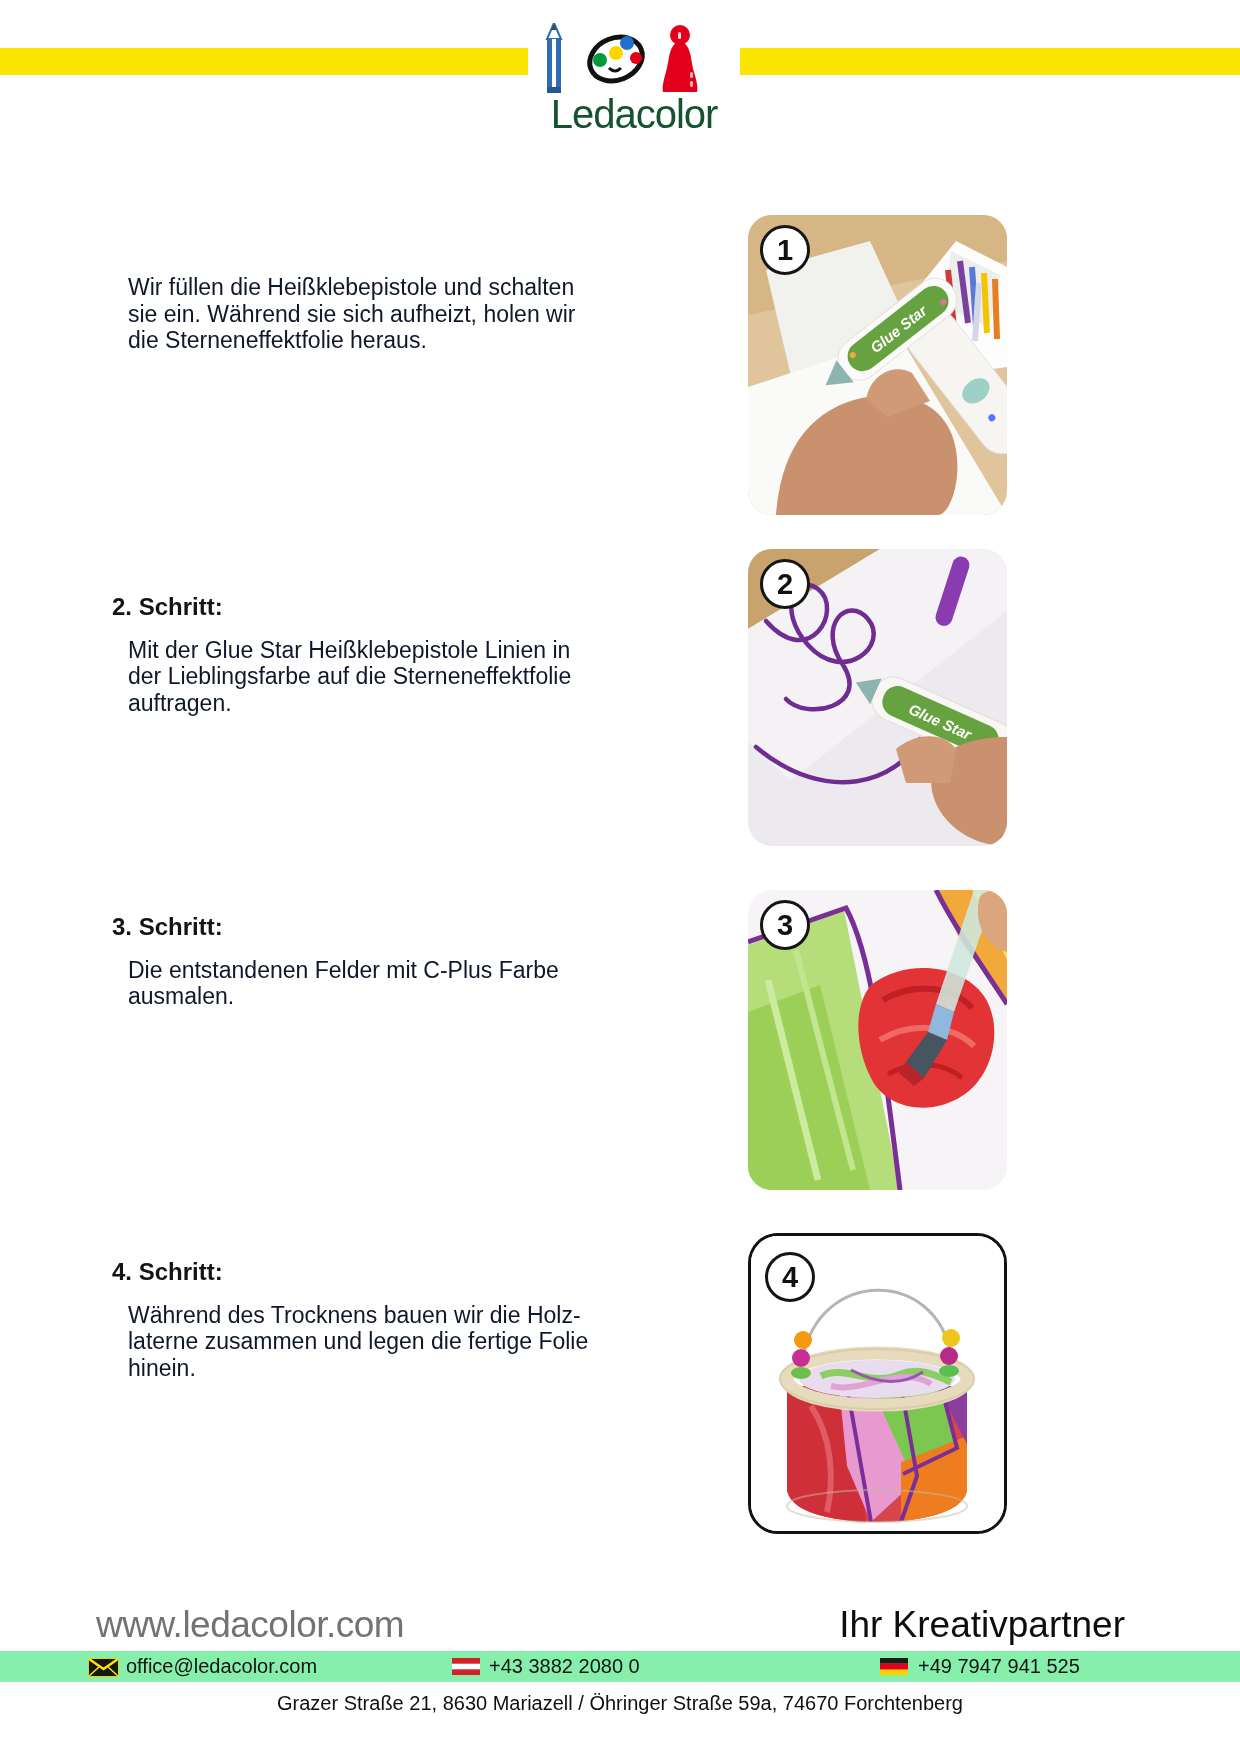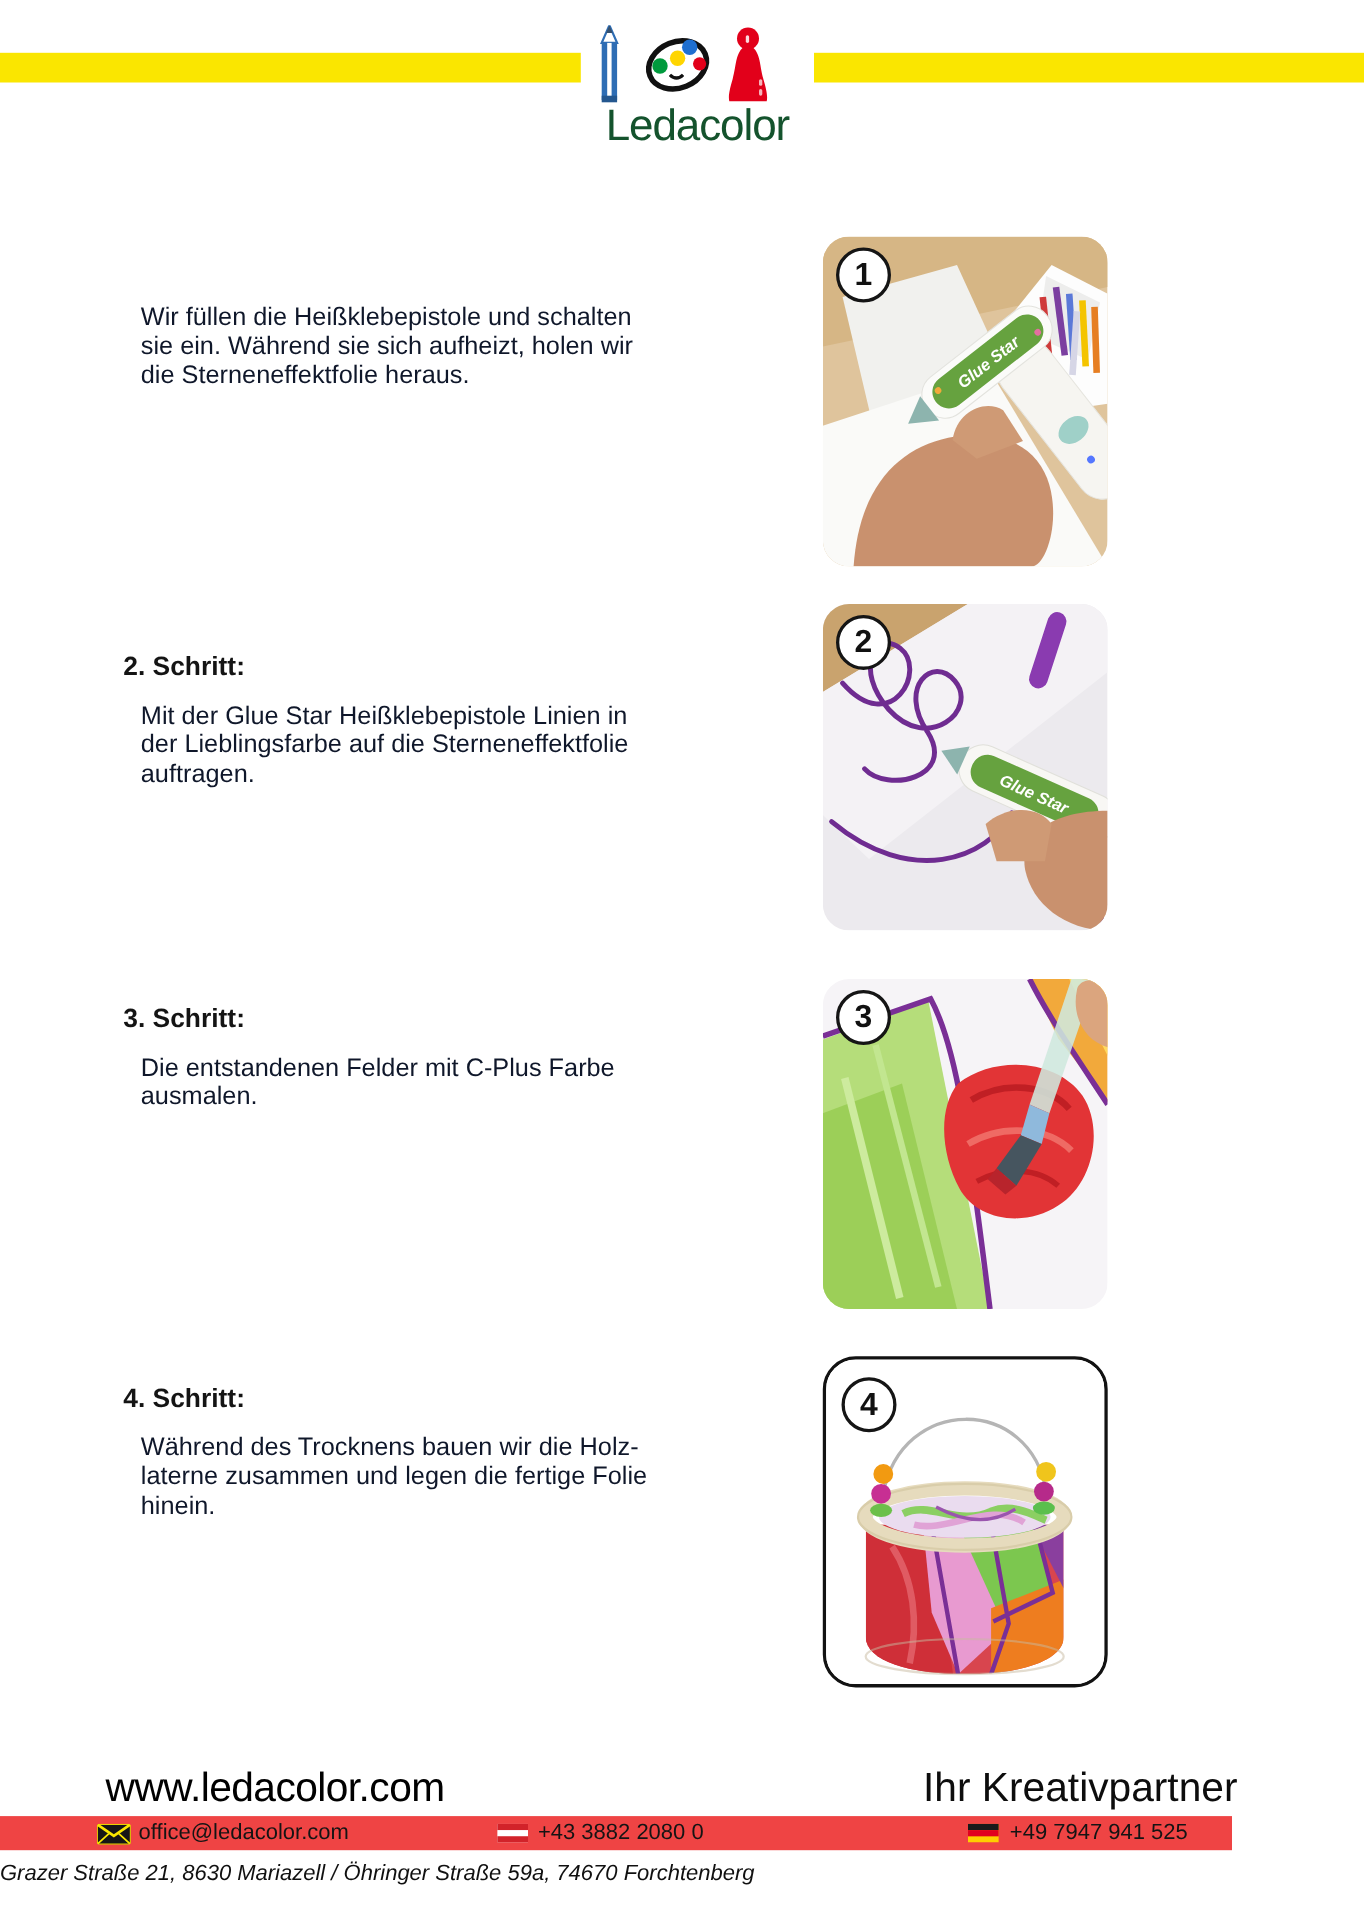--- a/index.html
+++ b/index.html
@@ -27,26 +27,26 @@
   .p3{top:890px;height:300px;}
   .p4box{position:absolute;left:748px;top:1233px;width:253px;height:295px;
          border:3px solid #121212;border-radius:30px;background:#fff;overflow:hidden;}
   .photo svg,.p4box svg{display:block;width:100%;height:100%;}
   .badge{position:absolute;left:12px;top:10px;width:44px;height:44px;border:3px solid #151515;
          border-radius:50%;background:#ffffff;display:flex;align-items:center;justify-content:center;
          font-size:29px;font-weight:600;color:#111;z-index:3;}
   .p4box .badge{left:14px;top:16px;}
 
   
-  .website{position:absolute;left:96px;top:1604px;font-size:37px;color:#000000;letter-spacing:-0.5px;}
+  .website{position:absolute;left:96px;top:1604px;font-size:37px;color:#737373;letter-spacing:-0.5px;}
   .tagline{position:absolute;right:115px;top:1604px;font-size:37px;color:#0d0d0d;}
-  .contact-bar{position:absolute;left:0;top:1651px;width:1120px;height:31px;background:#ef4444;}
+  .contact-bar{position:absolute;left:0;top:1651px;width:1240px;height:31px;background:#86efac;}
   .contact-bar .item{position:absolute;top:0;height:31px;line-height:31px;font-size:20px;color:#141414;}
   .contact-bar .flag,.contact-bar .env{position:absolute;top:7px;}
-  .addr{position:absolute;left:0;width:1240px;text-align:left;font-size:20px;color:#101010;font-style:italic;}
+  .addr{position:absolute;left:0;width:1240px;text-align:center;font-size:20px;color:#101010;}
   .addr1{top:1692px;} .addr2{top:1717px;}
 </style>
 </head>
 <body>
 
 <div class="page">
 
   <div class="stripe"></div>
   <div class="logo">
     <svg class="icon" style="left:17px;top:17px" width="18" height="72" viewBox="0 0 18 72">

